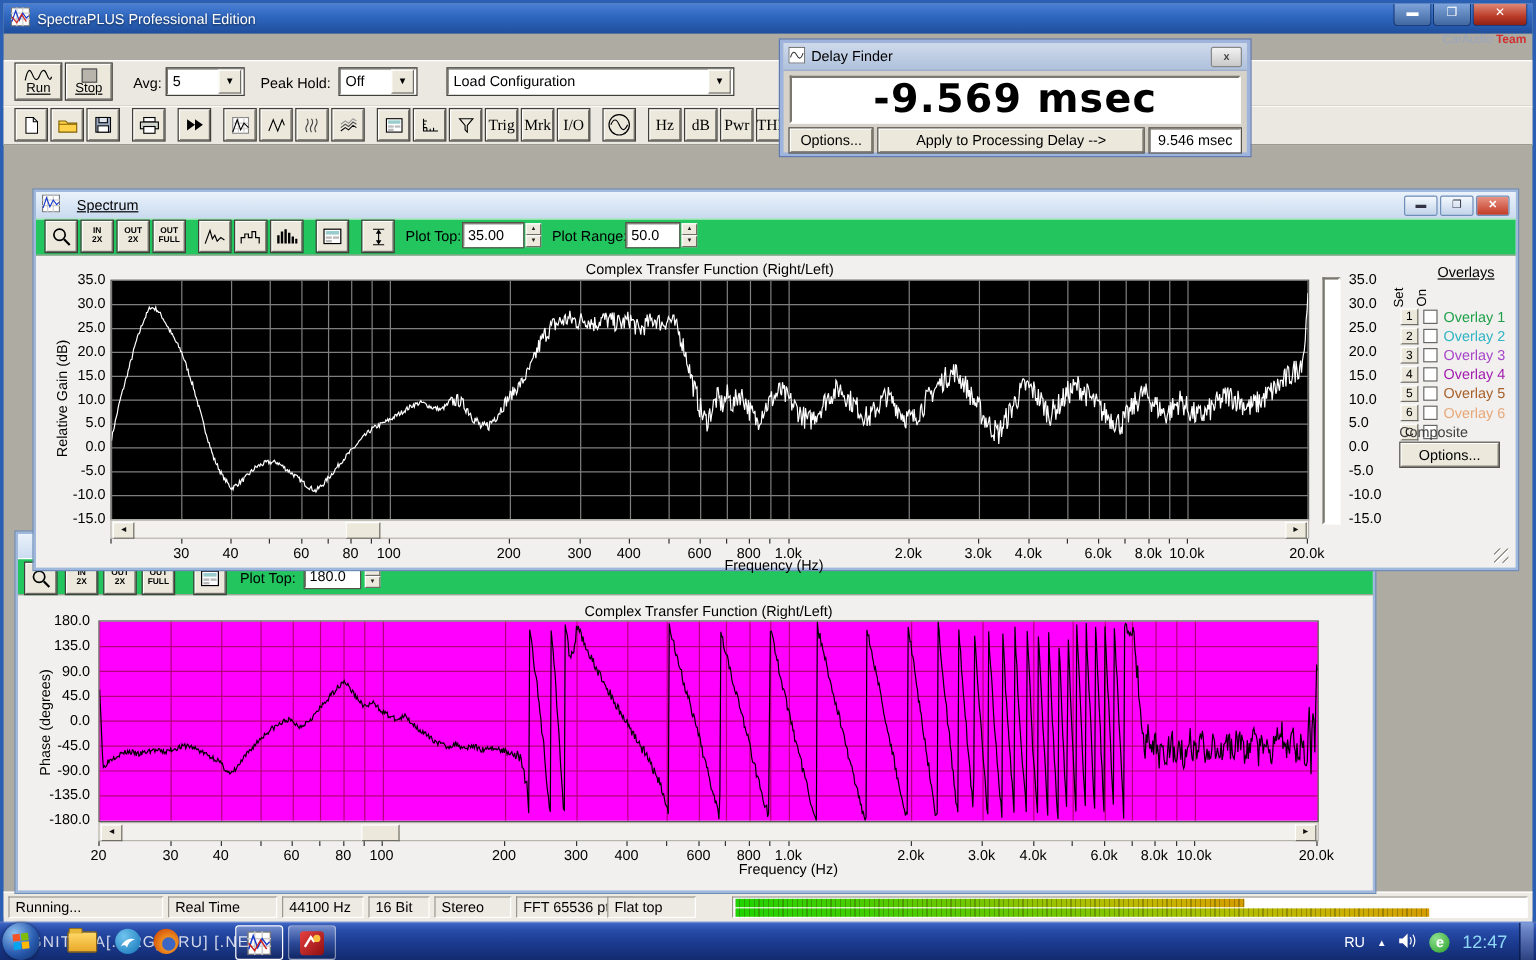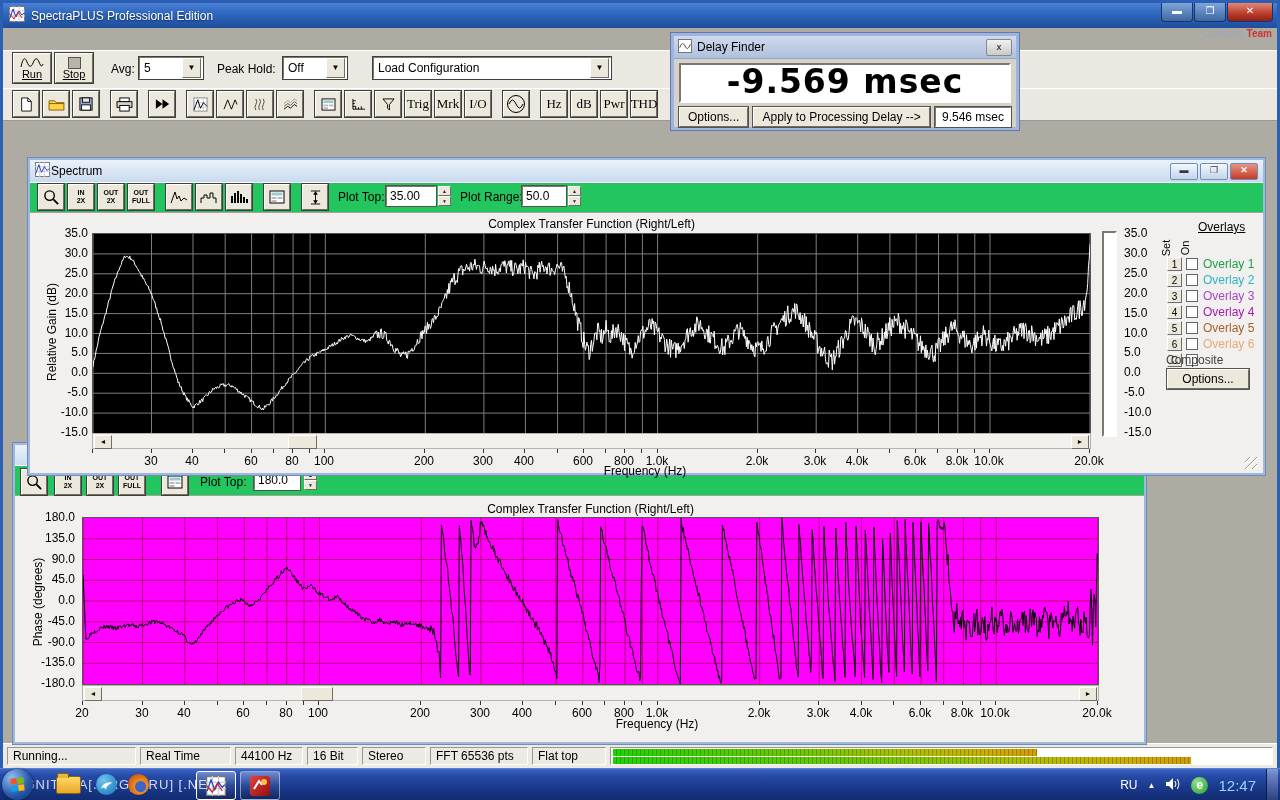--- a/index.html
+++ b/index.html
@@ -34,21 +34,21 @@
   .tb-label{position:absolute;top:12px;font-size:12px;}
   .combo{position:absolute;top:7px;height:22px;background:#fff;box-sizing:border-box;
     border:1px solid;border-color:#7A786F #FFF #FFF #7A786F;outline:1px solid #403F3A;
     display:flex;align-items:center;}
   .combo .val{flex:1;padding-left:4px;font-size:12px;white-space:nowrap;overflow:hidden;}
   .combo .drop{width:17px;height:18px;margin:1px;background:#ECE9DC;border:1px solid;
     border-color:#FFF #6F6D66 #6F6D66 #FFF;font-size:8px;text-align:center;line-height:17px;}
   .icon26{width:26px;height:26px;top:3px;}
   .ticon-serif{font-family:"Liberation Serif",serif;font-size:13px;}
   
-  #delay-finder{position:absolute;left:671px;top:33px;width:348px;height:97px;z-index:10;
+  #delay-finder{position:absolute;left:650px;top:33px;width:392px;height:97px;z-index:10;
     background:#D6D2C9;border:3px solid #9FB4DC;outline:1px solid #5F7AB0;box-sizing:border-box;}
   #df-title{height:22px;background:linear-gradient(180deg,#CFDAEC,#AFC1DC);display:flex;
     align-items:center;padding:0 4px;border-bottom:1px solid #8FA6CC;}
   #df-title .t{margin-left:5px;font-size:12px;}
   #df-close{margin-left:auto;width:24px;height:15px;background:linear-gradient(180deg,#F2F2F2,#C9C9C9);
     border:1px solid #888;border-radius:2px;font-size:9px;font-weight:bold;color:#444;
     text-align:center;line-height:14px;}
   #df-readout{position:absolute;left:5px;top:27px;right:5px;height:40px;background:#fff;
     border:2px solid;border-color:#7A786F #FFF #FFF #7A786F;box-sizing:border-box;
     font-weight:bold;font-size:33px;line-height:34px;text-align:center;letter-spacing:1px;
@@ -58,21 +58,21 @@
     outline:1px solid #55534C;font-size:12px;padding:0 8px;line-height:18px;}
   #df-val{background:#fff;border:1px solid;border-color:#7A786F #FFF #FFF #7A786F;
     outline:1px solid #55534C;font-size:12px;line-height:18px;padding:0 6px;}
   
   .childwin{position:absolute;box-sizing:border-box;background:#F1F0EE;
     border:2px solid #9FB8DC;outline:1px solid #6E8DB8;}
   #spectrum-window{left:25px;top:155px;width:1237px;height:317px;z-index:2;}
   #phase-window{left:10px;top:440px;width:1133px;height:301px;z-index:1;}
   .cw-title{height:22px;background:linear-gradient(180deg,#EAF2FB,#C9DAEF);display:flex;
     align-items:center;padding:0 5px;border-bottom:1px solid #A8BEDC;}
-  .cw-title .t{margin-left:1px;}
+  .cw-title .t{margin-left:14px;text-decoration:underline;}
   .cwbtn{width:26px;height:15px;margin-left:2px;border:1px solid #6E8DB8;border-radius:2px;
     background:linear-gradient(180deg,#F4F8FC,#C2D4EA);font-size:9px;text-align:center;line-height:13px;color:#334;}
   .cwbtn.close{background:linear-gradient(180deg,#E89384,#C23B25);color:#fff;font-weight:bold;}
   .cw-toolbar{position:absolute;left:0;right:0;height:30px;background:#22c55e;
     border-bottom:1px solid #A5A29A;box-shadow:inset 0 1px 0 #fff;}
   .zoombtn{flex-direction:column;font-size:7px;font-weight:bold;line-height:8px;}
   .field-label{position:absolute;font-size:12px;}
   .mini-input{position:absolute;height:20px;background:#fff;border:1px solid;
     border-color:#7A786F #FFF #FFF #7A786F;outline:1px solid #55534C;box-sizing:border-box;
     font-size:12px;padding:1px 3px;font-family:"Liberation Sans",sans-serif;}
@@ -663,21 +663,21 @@
       <div id="meter-panel">
         <div class="meter-row" style="top:1px;width:424px"></div>
         <div class="meter-row" style="top:9px;width:578px"></div>
       </div>
     <div class="sb-panel" style="left: 4px; width: 129px;">Running...</div>
         <div class="sb-panel" style="left: 137px; width: 91px;">Real Time</div>
         <div class="sb-panel" style="left: 232px; width: 68px;">44100 Hz</div>
         <div class="sb-panel" style="left: 304px; width: 51px;">16 Bit</div>
         <div class="sb-panel" style="left: 359px; width: 64px;">Stereo</div>
         <div class="sb-panel" style="left: 427px; width: 98px;">FFT 65536 pts</div>
-        <div class="sb-panel" style="left: 529px; width: 74px;">Flat top</div>
+        <div class="sb-panel" style="left: 503px; width: 74px;">Flat top</div>
       </div>
   </div>
 
   <div id="delay-finder">
     <div id="df-title">
       <span>
         <svg width="14" height="14" viewBox="0 0 16 16">
             <rect x="0.5" y="0.5" width="15" height="15" fill="#fff" stroke="#666"></rect>
             <path d="M2 10 C4 4 6 4 8 8 S12 12 14 6" stroke="#333" fill="none"></path>
           </svg>

